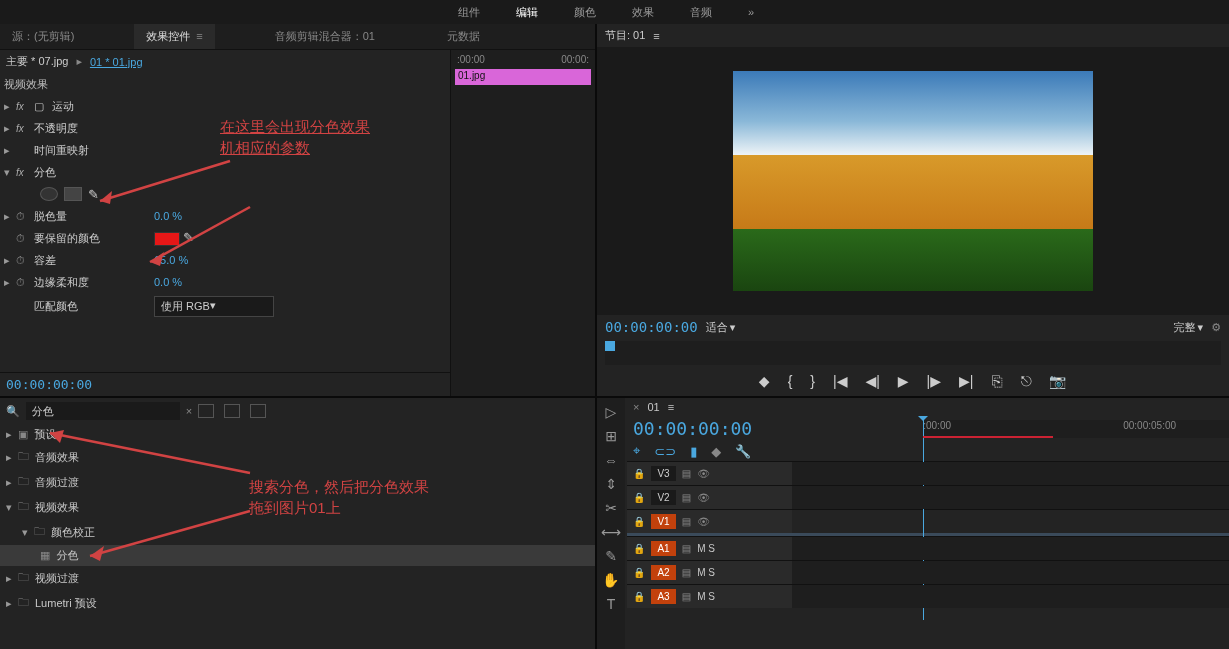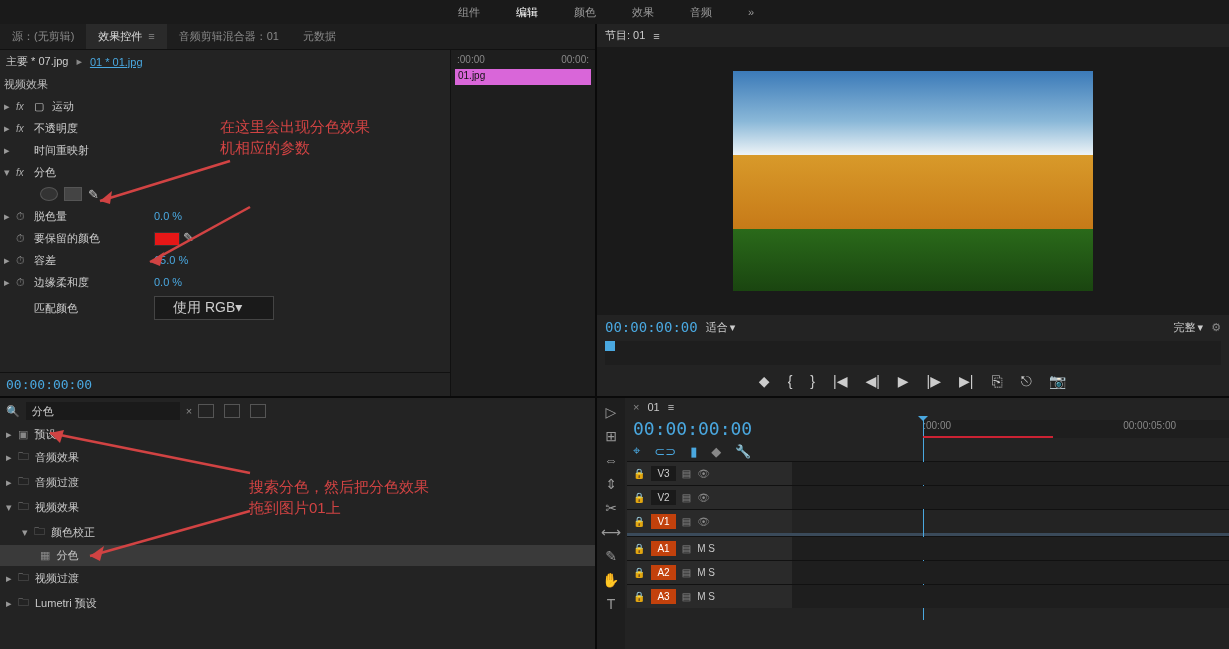--- a/index.html
+++ b/index.html
@@ -3,21 +3,21 @@
 <meta charset="utf-8">
 <style>
 * { margin: 0; padding: 0; box-sizing: border-box; font-family: "Microsoft YaHei", Arial, sans-serif; }
 body { background: #1a1a1a; color: #c8c8c8; font-size: 11px; width: 1229px; height: 649px; overflow: hidden; position: relative; }
 .top-tabs { height: 24px; display: flex; align-items: center; padding-left: 440px; gap: 0; background: #1a1a1a; }
 .top-tab { padding: 12px 18px; color: #999; cursor: pointer; position: relative; }
 .top-tab.active { color: #fff; }
 .top-tab.active::after { content: ''; position: absolute; bottom: -1px; left: 12px; right: 12px; height: 2px; background: #2e7cd6; }
 .main-grid { display: grid; grid-template-columns: 595px 1fr; grid-template-rows: 372px 1fr; height: 625px; gap: 2px; background: #0a0a0a; }
 .panel { background: #232323; display: flex; flex-direction: column; overflow: hidden; }
-.panel-tabs { display: flex; height: 26px; align-items: center; background: #1e1e1e; border-bottom: 1px solid #111; }
+.panel-tabs { display: flex; height: 26px; align-items: center; background: #1e1e1e; border-bottom: 1px solid #111; gap: 48px; }
 .panel-tab { padding: 5px 12px; color: #888; cursor: pointer; font-size: 11px; }
 .panel-tab.active { background: #2a2a2a; color: #ddd; }
 .panel-tab .menu-icon { margin-left: 6px; color: #888; }
 .source-row { display: flex; align-items: center; padding: 4px 6px; font-size: 11px; gap: 8px; }
 .source-name { color: #ccc; }
 .source-clip { color: #4aa8e0; text-decoration: underline; }
 .effect-list { flex: 1; overflow: auto; padding-bottom: 6px; }
 .effect-row { display: flex; align-items: center; padding: 3px 4px; font-size: 11px; min-height: 22px; position: relative; }
 .effect-row .toggle { width: 12px; color: #999; cursor: pointer; }
 .effect-row .fx { width: 18px; color: #aaa; font-style: italic; font-size: 10px; }
@@ -25,21 +25,21 @@
 .effect-row .label { flex: 0 0 auto; min-width: 90px; color: #ccc; }
 .effect-row .value { color: #4aa8e0; margin-left: 30px; cursor: pointer; }
 .effect-row .reset { margin-left: auto; color: #888; cursor: pointer; font-size: 13px; }
 .effect-row.header { color: #bbb; background: #232323; }
 .swatch-row { display: flex; gap: 6px; align-items: center; padding-left: 40px; }
 .swatch { width: 18px; height: 14px; border: 1px solid #555; }
 .swatch.ellipse { border-radius: 50%; background: #333; }
 .swatch.rect { background: #444; }
 .eyedropper { color: #ccc; cursor: pointer; font-size: 13px; }
 .color-swatch { width: 26px; height: 14px; background: #e61717; border: 1px solid #333; display: inline-block; vertical-align: middle; }
-.dropdown { background: #1a1a1a; border: 1px solid #444; color: #ccc; padding: 2px 18px; font-size: 14px; width: 120px; display: flex; justify-content: flex-start; cursor: pointer; }
+.dropdown { background: #1a1a1a; border: 1px solid #444; color: #ccc; padding: 2px 6px; font-size: 11px; width: 120px; display: flex; justify-content: flex-start; cursor: pointer; }
 .timecode-small { color: #4aa8e0; font-size: 13px; padding: 4px 6px; font-family: monospace; }
 .timeline-mini { position: absolute; top: 26px; right: 0; width: 145px; bottom: 0; background: #1e1e1e; border-left: 1px solid #111; }
 .timeline-mini-header { display: flex; justify-content: space-between; padding: 4px 6px; font-size: 10px; color: #888; }
 .timeline-mini-clip { background: #d966d9; height: 16px; margin: 0 4px; font-size: 10px; color: #111; padding: 1px 3px; }
 .annotation { position: absolute; color: #d14343; font-size: 15px; line-height: 1.4; pointer-events: none; }
 .arrow { position: absolute; pointer-events: none; }
 
 
 .prog-header { display: flex; align-items: center; padding: 4px 8px; font-size: 11px; color: #ccc; }
 .prog-header .menu-icon { margin-left: 8px; }
@@ -210,21 +210,21 @@
     </div>
 
     <div class="timeline-mini">
       <div class="timeline-mini-header">
         <span>:00:00</span>
         <span>00:00:</span>
       </div>
       <div class="timeline-mini-clip">01.jpg</div>
     </div>
 
-    <div class="annotation" style="top:92px; left:220px;">
+    <div class="annotation" style="top:92px; left:220px;text-decoration:underline;">
       <div>在这里会出现分色效果</div>
       <div>机相应的参数</div>
     </div>
     <svg class="arrow" style="top:132px; left:90px;" width="150" height="60">
       <path d="M140 5 L10 45" stroke="#d14343" stroke-width="2.5" fill="none"></path>
       <polygon points="10,45 22,35 20,48" fill="#d14343"></polygon>
     </svg>
     <svg class="arrow" style="top:178px; left:140px;" width="120" height="70">
       <path d="M110 5 L10 60" stroke="#d14343" stroke-width="2.5" fill="none"></path>
       <polygon points="10,60 24,50 20,64" fill="#d14343"></polygon>

